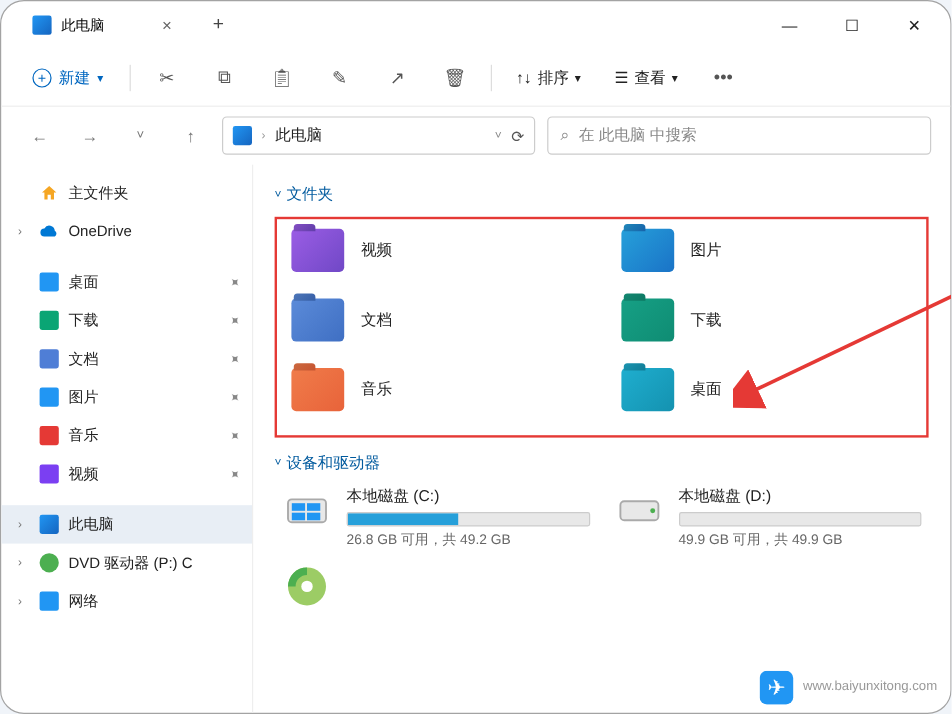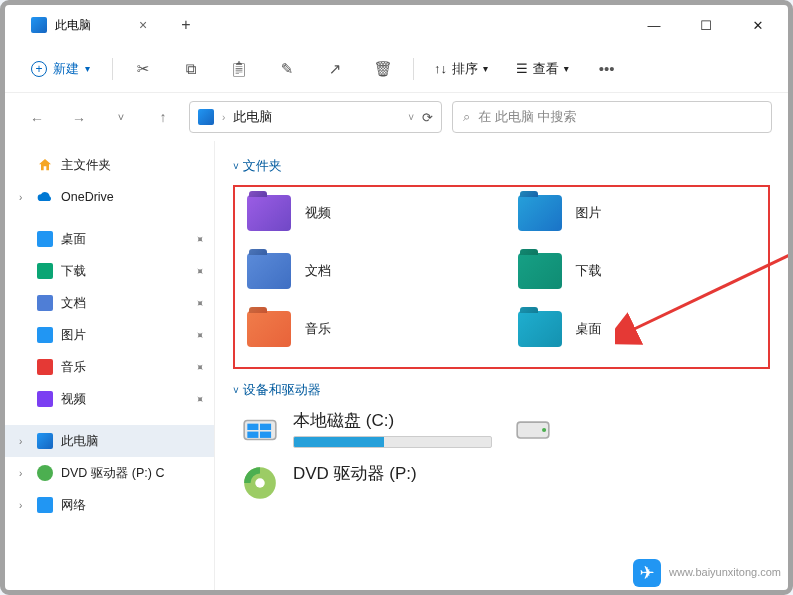--- a/index.html
+++ b/index.html
@@ -1,18 +1,18 @@
 <!DOCTYPE html>
 <html><head>
   <meta charset="utf-8">
   <style>
     * { margin: 0; padding: 0; box-sizing: border-box; font-family: "Segoe UI", "Microsoft YaHei", sans-serif; }
     body { width: 793px; height: 595px; background: #f0f4f9; overflow: hidden; position: relative; }
     
-    .window { width: 793px; height: 595px; background: #fff; border: 5px solid #a3a3a3; border-radius: 9px; display: flex; flex-direction: column; }
+    .window { width: 793px; height: 595px; background: #fff; border: 1px solid #a3a3a3; border-radius: 20px; display: flex; flex-direction: column; }
     
     
     .titlebar { height: 40px; display: flex; align-items: center; padding: 0 8px; }
     .tab { display: flex; align-items: center; gap: 8px; padding: 6px 14px; background: #fff; border-radius: 6px 6px 0 0; margin-left: 4px; }
     .tab-icon { width: 16px; height: 16px; background: linear-gradient(135deg, #2196f3, #1565c0); border-radius: 2px; }
     .tab-title { font-size: 12px; color: #000; }
     .tab-close { margin-left: 40px; font-size: 14px; color: #666; cursor: pointer; }
     .new-tab { margin-left: 12px; font-size: 16px; color: #444; cursor: pointer; padding: 4px 8px; }
     .win-controls { margin-left: auto; display: flex; gap: 8px; }
     .win-btn { width: 44px; height: 30px; display: flex; align-items: center; justify-content: center; font-size: 13px; color: #222; cursor: pointer; }
@@ -56,21 +56,21 @@
     .folders-grid { display: grid; grid-template-columns: 1fr 1fr; gap: 14px 24px; padding: 4px 8px 16px; border: 2px solid #e53935; margin-bottom: 12px; }
     .folder-item { display: flex; align-items: center; gap: 14px; padding: 4px; cursor: pointer; }
     .folder-icon { width: 44px; height: 36px; border-radius: 4px; position: relative; }
     .folder-icon::before { content: ""; position: absolute; top: -4px; left: 2px; width: 18px; height: 6px; border-radius: 3px 3px 0 0; background: inherit; filter: brightness(0.85); }
     .folder-label { font-size: 13px; color: #222; }
     
     .drives-grid { display: grid; grid-template-columns: 1fr 1fr; gap: 10px 20px; padding: 0 6px; }
     .drive-item { display: flex; gap: 12px; cursor: pointer; }
     .drive-icon { width: 42px; height: 42px; display: flex; align-items: center; justify-content: center; flex-shrink: 0; }
     .drive-body { flex: 1; }
-    .drive-name { font-size: 17px; color: #222; margin-bottom: 4px; }
+    .drive-name { font-size: 13px; color: #222; margin-bottom: 4px; }
     .drive-bar { height: 12px; background: #e8e8e8; border: 1px solid #ccc; border-radius: 2px; overflow: hidden; margin-bottom: 4px; }
     .drive-fill { height: 100%; background: #26a0da; }
     .drive-sub { font-size: 11.5px; color: #666; }
     
     
     .statusbar { height: 26px; border-top: 1px solid #eee; display: flex; align-items: center; padding: 0 12px; font-size: 12px; color: #555; }
     
     
     .arrow-annot { position: absolute; pointer-events: none; }
     
@@ -268,41 +268,50 @@
                 <rect x="12" y="13" width="7" height="4" fill="#2196f3"></rect>
               </svg>
             </div>
     <div class="drive-body">
       <div class="drive-name">
                 <div>本地磁盘 (C:)</div>
               </div>
       <div class="drive-bar">
                 <div class="drive-fill" style="width:46%"></div>
               </div>
+      <div class="drive-sub">26.8 GB 可用，共 49.2 GB</div>
     </div>
           </div>
           <div class="drive-item">
             <div class="drive-icon">
               <svg width="38" height="38" viewBox="0 0 24 24">
                 <rect x="2" y="7" width="20" height="10" rx="2" fill="#e8e8e8" stroke="#aaa"></rect>
                 <circle cx="19" cy="12" r="1.3" fill="#4caf50"></circle>
               </svg>
             </div>
+    <div class="drive-body">
+      <div class="drive-name">
+                <div>本地磁盘 (D:)</div>
+              </div>
+      <div class="drive-bar">
+                <div class="drive-fill" style="width:0%"></div>
+              </div>
+      <div class="drive-sub">49.9 GB 可用，共 49.9 GB</div>
+    </div>
           </div>
           <div class="drive-item">
             <div class="drive-icon">
               <svg width="38" height="38" viewBox="0 0 24 24">
                 <circle cx="12" cy="12" r="10" fill="#9ccc65"></circle>
                 <circle cx="12" cy="12" r="3" fill="#fff"></circle>
                 <path d="M2 12a10 10 0 0110-10v4a6 6 0 00-6 6z" fill="#4caf50"></path>
               </svg>
             </div>
     <div class="drive-body">
       <div class="drive-name">
-                <div>DVD 驱动器 (P:)</div>
               </div>
 
     </div>
           </div>
         </div>
 
       <svg class="arrow-annot" style="top:40px;left:400px" width="340" height="170">
         <defs>
             <marker id="ah" markerWidth="12" markerHeight="12" refX="2" refY="6" orient="auto">
               <path d="M0,0 L12,6 L0,12 z" fill="#e53935"></path>

